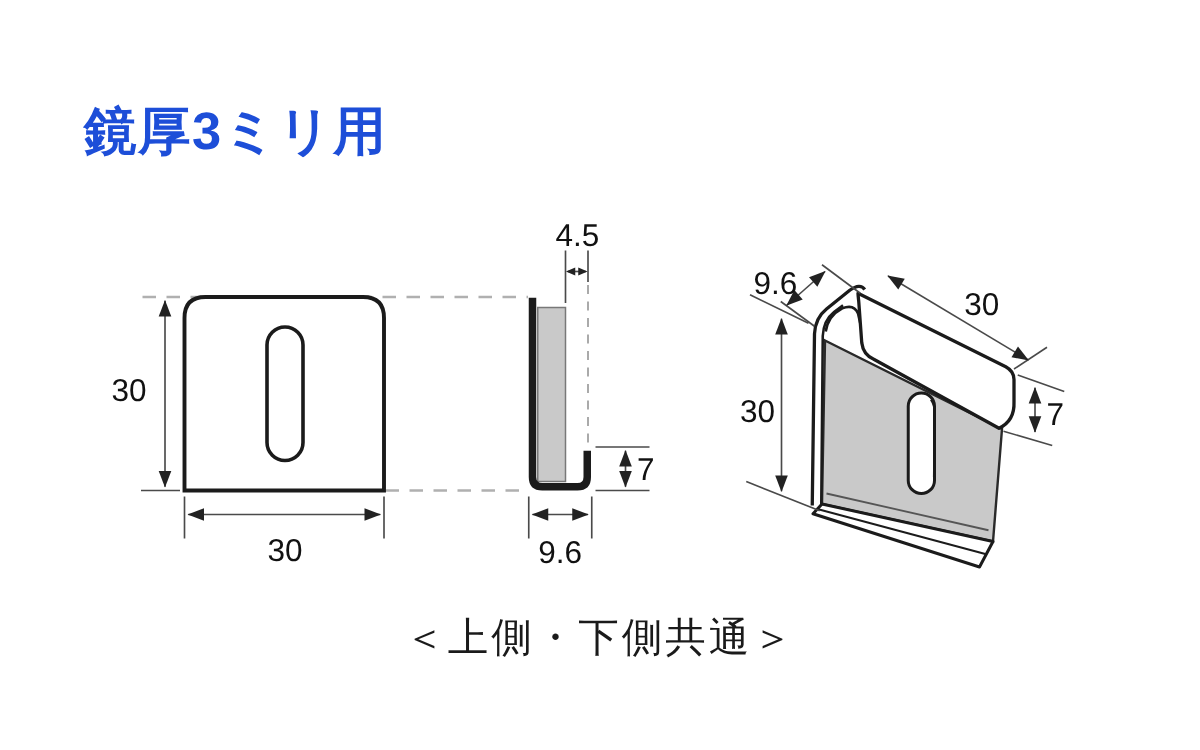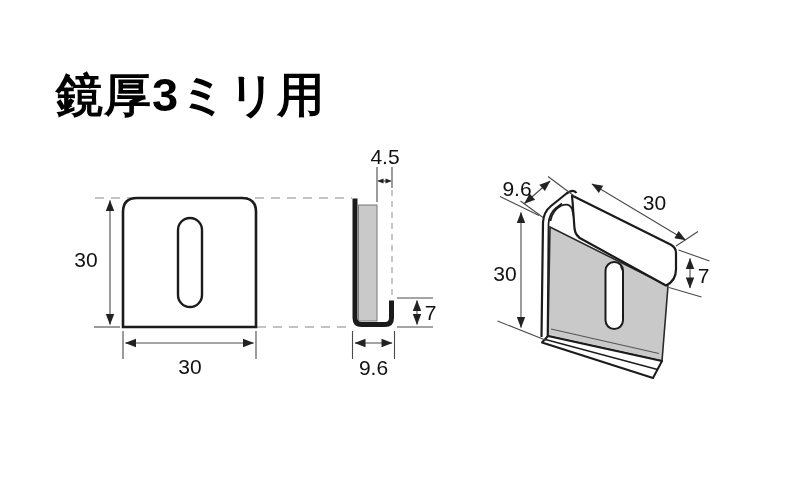--- a/index.html
+++ b/index.html
@@ -2,21 +2,21 @@
 <html><head>
 <meta charset="utf-8">
 <style>
   html,body{margin:0;padding:0;background:#fff;}
   .page{
     position:relative;width:800px;height:500px;background:#ffffff;overflow:hidden;
     font-family:"Liberation Sans","DejaVu Sans",sans-serif;color:#111;
   }
   .title{
     position:absolute;left:56px;top:64px;
-    font-size:47px;font-weight:bold;letter-spacing:1px;color:#000000;white-space:nowrap;text-align:right;
+    font-size:35px;font-weight:bold;letter-spacing:1px;color:#1d4ed8;white-space:nowrap;text-align:right;
   }
   .caption{
     position:absolute;left:0;top:407px;width:800px;text-align:center;
     font-size:27px;font-weight:400;color:#1a1a1a;letter-spacing:2px;white-space:nowrap;
   }
   svg{position:absolute;left:0;top:0;}
   .outline{fill:#ffffff;stroke:#1b1b1b;}
   .dim{stroke:#4a4a4a;stroke-width:1.1;fill:none;}
   .dimtxt{fill:#111;font-size:21px;text-anchor:middle;}
   .dash{stroke:#b0b0b0;stroke-width:1.6;stroke-dasharray:9 7;fill:none;}
@@ -128,14 +128,15 @@
 
       <g>
         <line class="dim" x1="678.5" y1="250" x2="709.5" y2="261"></line>
         <line class="dim" x1="669" y1="287.5" x2="701.5" y2="297"></line>
         <line class="dim" x1="690" y1="258.5" x2="690" y2="288" marker-start="url(#ah)" marker-end="url(#ah)"></line>
         <text class="dimtxt" x="703.5" y="283">7</text>
       </g>
     </g>
   </svg>
 
+  <div class="caption">＜上側・下側共通＞</div>
 
 </div>
 
 </body></html>

